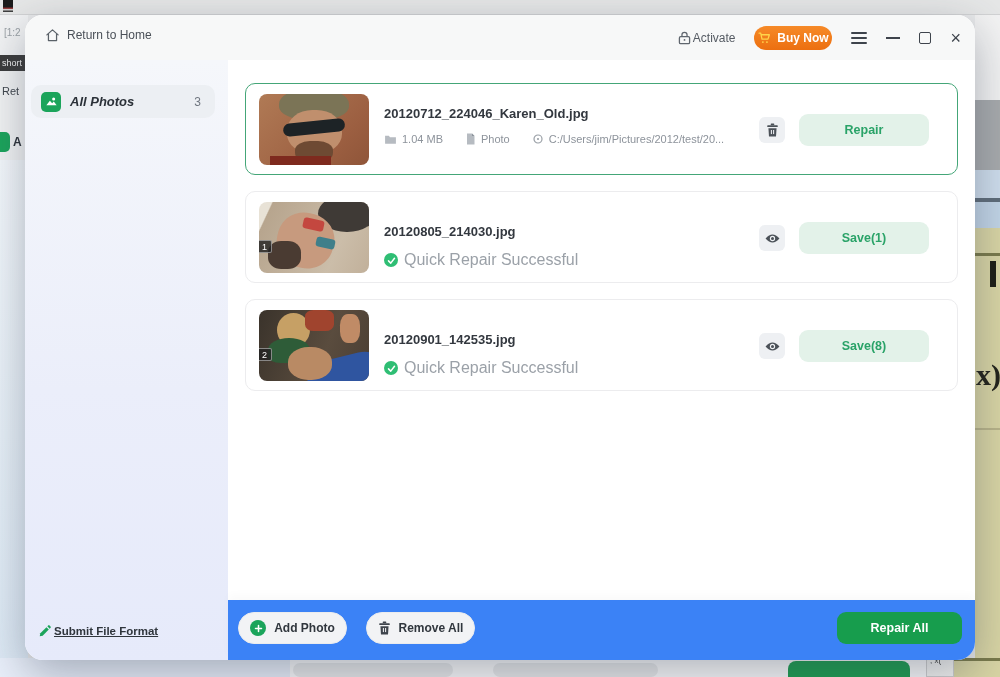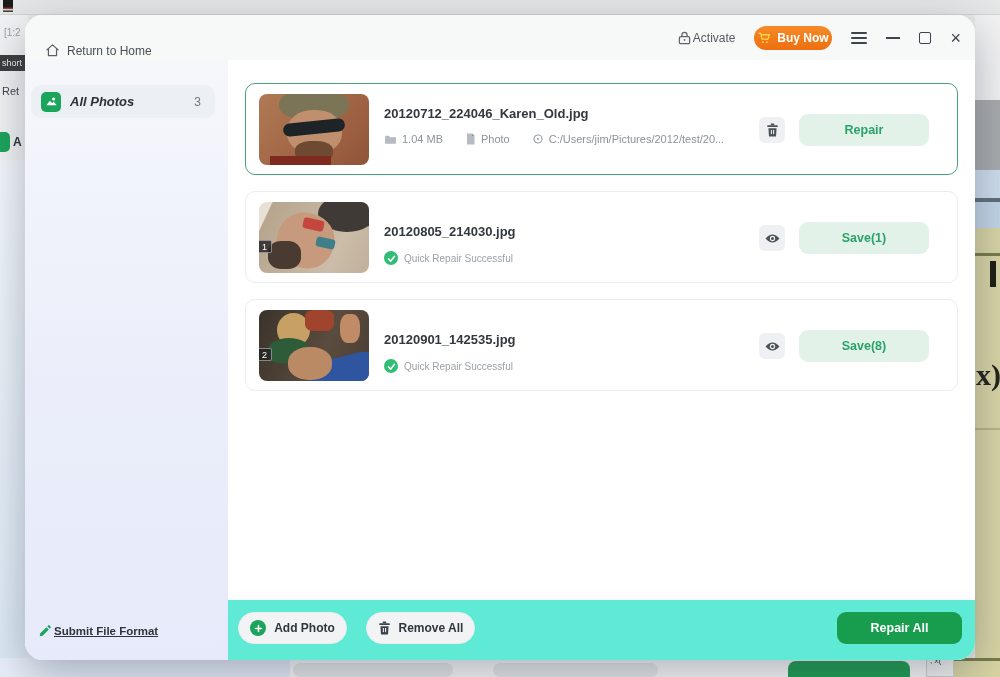--- a/index.html
+++ b/index.html
@@ -36,21 +36,21 @@
   .bb-pill1 { left:293px; width:160px; }
   .bb-pill2 { left:493px; width:165px; }
   .bb-green { position:absolute; left:788px; top:3px; width:122px; height:16px; background:#1b9e4f; border-radius:8px 8px 0 0; }
   .bb-khaki { position:absolute; left:954px; top:0; width:46px; height:19px; background:#d9d5a4; border-top:3px solid #7a7a4a; }
   .bb-iconbox { position:absolute; left:926px; top:-6px; width:28px; height:25px; background:#f4f4f2; border:1px solid #cfcfcf; font-size:8px; color:#333; line-height:11px; padding:2px 0 0 3px; overflow:hidden; }
 
   
   .app-window { position:absolute; left:25px; top:15px; width:950px; height:645px; background:#ffffff; border-radius:18px; box-shadow:0 14px 45px rgba(50,60,80,.38); }
 
   .topbar { position:absolute; left:0; top:0; width:950px; height:45px; background:#f7f8f8; border-radius:18px 18px 0 0; }
-  .home-btn { position:absolute; left:12px; top:24px; display:flex; align-items:center; gap:7px; padding:4px 8px; cursor:pointer; }
+  .home-btn { position:absolute; left:12px; top:9px; display:flex; align-items:flex-start; gap:7px; padding:4px 8px; cursor:pointer; }
   .home-btn span { font-size:12px; color:#4a5058; }
   .top-right { position:absolute; right:14px; top:0; height:45px; display:flex; align-items:center; gap:19px; }
   .activate { display:flex; align-items:center; gap:2px; cursor:pointer; }
   .activate span { font-size:12px; color:#555b63; }
   .buy-now { display:flex; align-items:center; justify-content:center; gap:6px; width:78px; height:24px; background:linear-gradient(180deg,#f68a28,#ec6f10); border-radius:12px; cursor:pointer; }
   .buy-now span { font-size:12px; font-weight:bold; color:#ffffff; }
   .menu-icon { width:16px; cursor:pointer; }
   .menu-icon i { display:block; height:2px; background:#3e444c; margin:3px 0; border-radius:1px; }
   .min-icon { width:14px; height:2px; background:#3e444c; cursor:pointer; }
   .max-icon { width:12px; height:12px; border:1.7px solid #3e444c; border-radius:2px; cursor:pointer; }
@@ -96,27 +96,27 @@
   .t3-shirt{ bottom:-14%; right:-8%; width:64%; height:48%; background:#2f55a0; transform:rotate(-14deg); border-radius:20%; }
 
   .num-badge { position:absolute; left:-2px; bottom:20px; min-width:15px; height:13px; background:rgba(35,35,35,.82); border:1px solid rgba(255,255,255,.45); border-radius:2px; color:#fff; font-size:9px; line-height:12px; text-align:center; padding:0 2px; z-index:2; }
 
   .row-title { position:absolute; left:138px; font-size:13px; font-weight:bold; color:#33383f; }
   .row-1 .row-title { top:22px; }
   .row-2 .row-title, .row-3 .row-title { top:32px; }
   .meta-row { position:absolute; left:138px; top:49px; display:flex; align-items:center; gap:22px; }
   .meta-item { display:flex; align-items:center; gap:5px; font-size:11px; color:#8d939b; white-space:nowrap; }
   .status-row { position:absolute; left:138px; top:59px; display:flex; align-items:center; gap:6px; }
-  .status-row span { font-size:10px; color:#9ba1a8; }
+  .status-row span { font-size:16px; color:#9ba1a8; }
   .check-circle { width:14px; height:14px; border-radius:50%; background:#2fbe74; display:flex; align-items:center; justify-content:center; }
 
   .icon-btn { position:absolute; left:513px; top:33px; width:26px; height:26px; background:#eef0f3; border-radius:6px; display:flex; align-items:center; justify-content:center; cursor:pointer; }
   .action-btn { position:absolute; left:553px; top:30px; width:130px; height:32px; background:#e3f2e9; border-radius:9px; color:#2aa368; font-size:12.5px; font-weight:bold; display:flex; align-items:center; justify-content:center; cursor:pointer; }
 
-  .win-footer { position:absolute; left:203px; top:585px; width:747px; height:60px; background:#5eead4; border-radius:0 0 18px 0; box-shadow:0 -5px 10px rgba(0,0,0,.025);text-align:center; }
+  .win-footer { position:absolute; left:203px; top:585px; width:747px; height:60px; background:#3b82f6; border-radius:0 0 18px 0; box-shadow:0 -5px 10px rgba(0,0,0,.025);text-align:center; }
   .gray-btn { position:absolute; top:12px; height:32px; background:#f2f3f5; border:1px solid #ebecee; border-radius:16px; display:flex; align-items:center; justify-content:center; gap:8px; cursor:pointer; }
   .gray-btn span { font-size:12px; font-weight:bold; color:#30363d; }
   .add-photo { left:10px; width:109px; }
   .remove-all { left:138px; width:109px; }
   .plus-circle { width:16px; height:16px; border-radius:50%; background:#1ba45b; display:flex; align-items:center; justify-content:center; }
   .repair-all { position:absolute; left:609px; top:12px; width:125px; height:32px; background:#179d4d; border-radius:9px; color:#ffffff; font-size:12.5px; font-weight:bold; display:flex; align-items:center; justify-content:center; cursor:pointer; }
 
   svg { display:block; }
 </style>
 </head>

